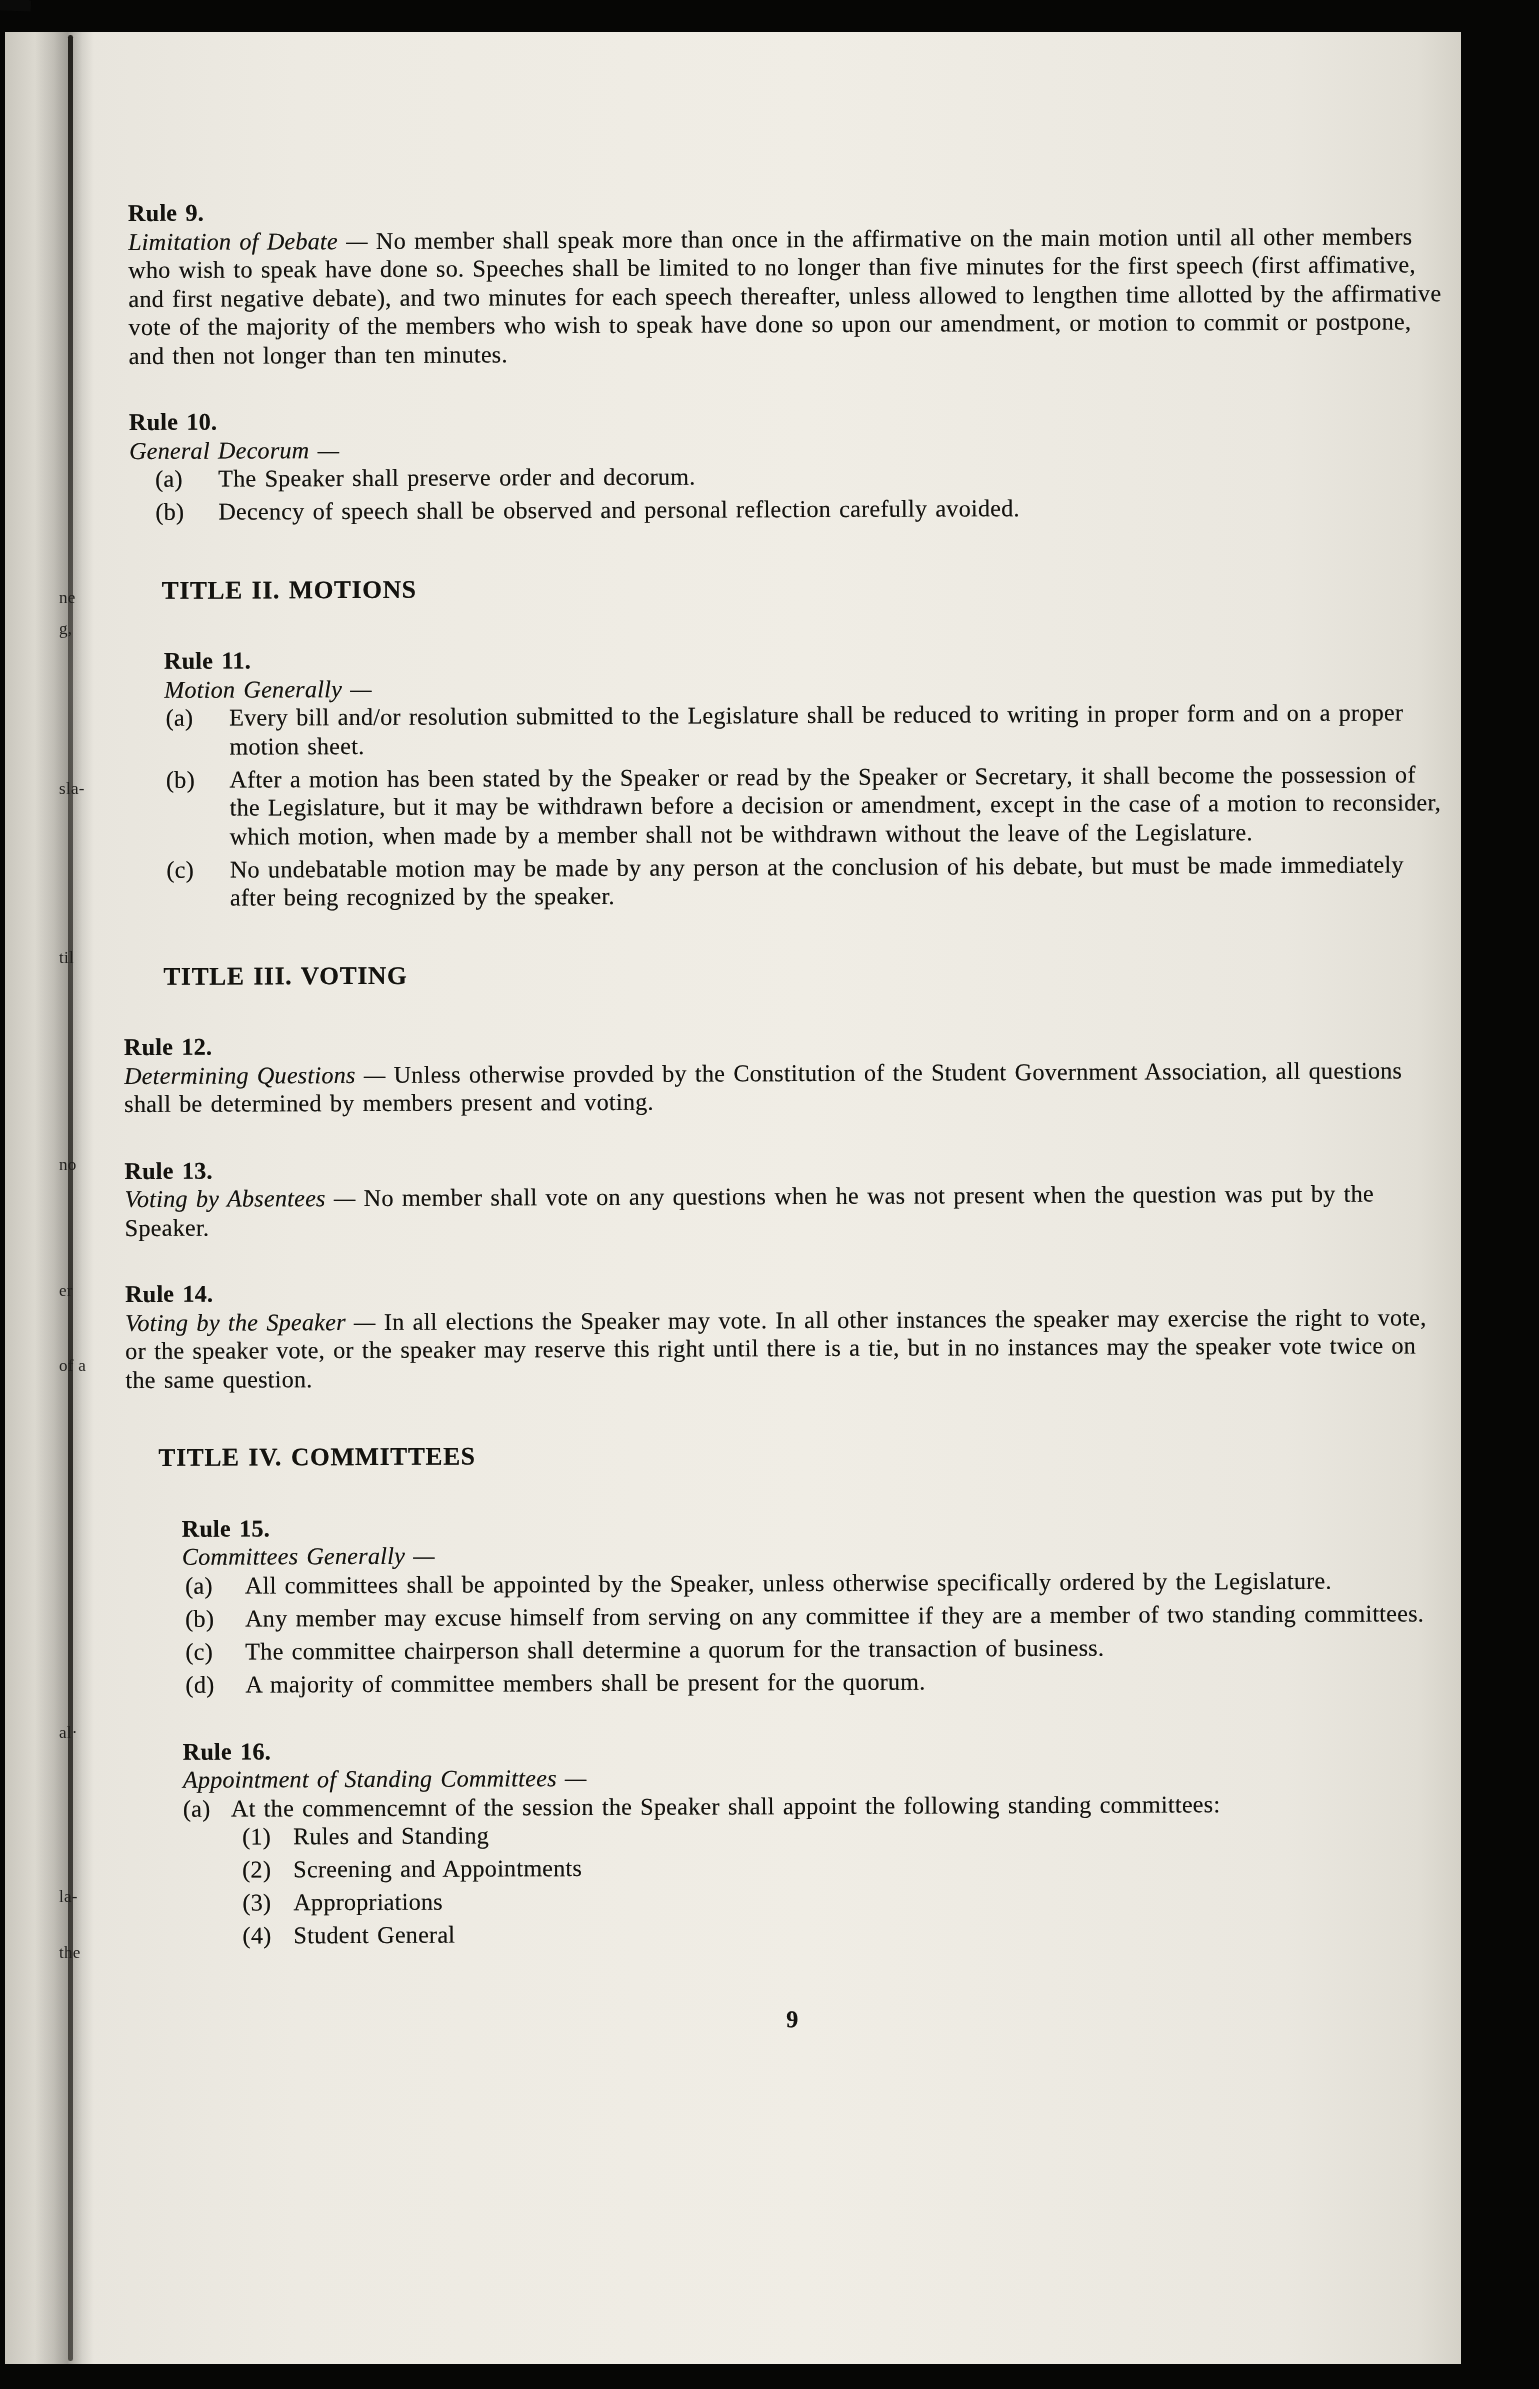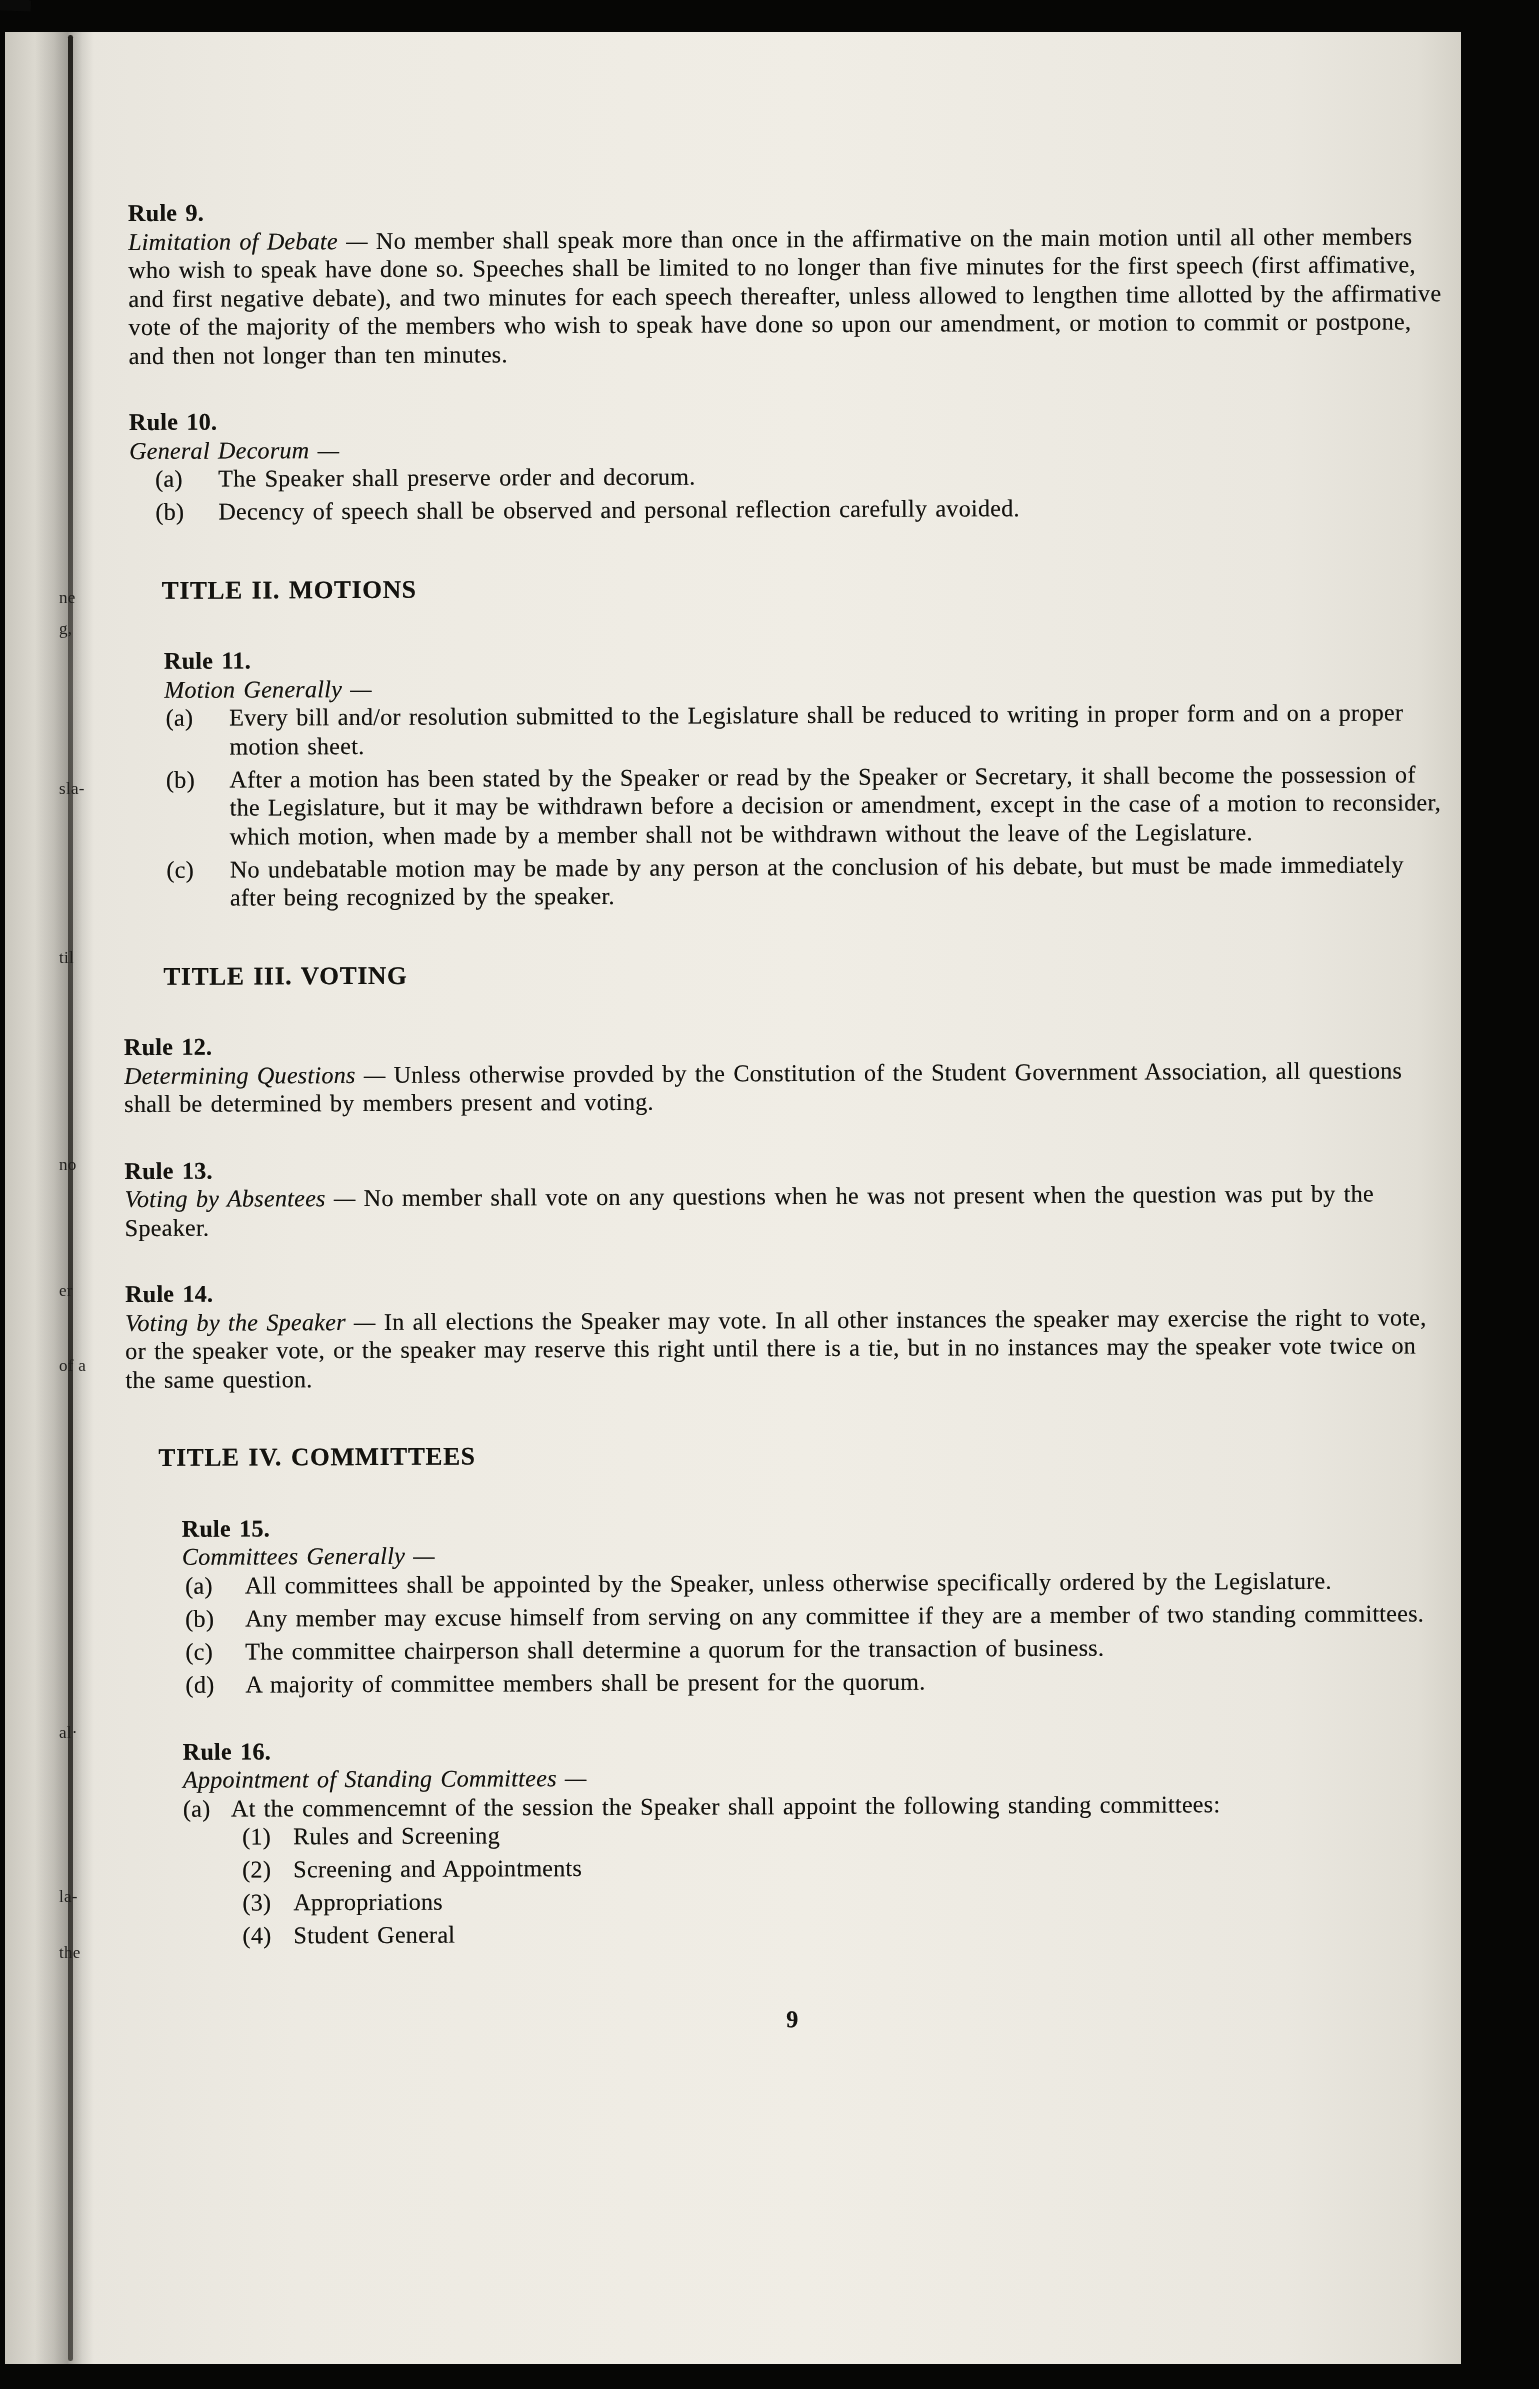--- a/index.html
+++ b/index.html
@@ -144,21 +144,21 @@
         <li><span class="marker">(c)</span><span>The committee chairperson shall determine a quorum for the transaction of business.</span></li>
         <li><span class="marker">(d)</span><span>A majority of committee members shall be present for the quorum.</span></li>
       </ul>
     </div>
 
     <div class="block r16">
       <div class="rule-heading">Rule 16.</div>
       <div class="lead">Appointment of Standing Committees —</div>
       <p class="r16-intro"><span class="marker">(a)</span><span>At the commencemnt of the session the Speaker shall appoint the following standing committees:</span></p>
       <ul class="items r16-items">
-        <li><span class="marker">(1)</span><span>Rules and Screening</span></li>
+        <li><span class="marker">(1)</span><span>Rules and Standing</span></li>
         <li><span class="marker">(2)</span><span>Screening and Appointments</span></li>
         <li><span class="marker">(3)</span><span>Appropriations</span></li>
         <li><span class="marker">(4)</span><span>Student General</span></li>
       </ul>
     </div>
 
     <div class="page-number">9</div>
 
   </div>
 </div>

